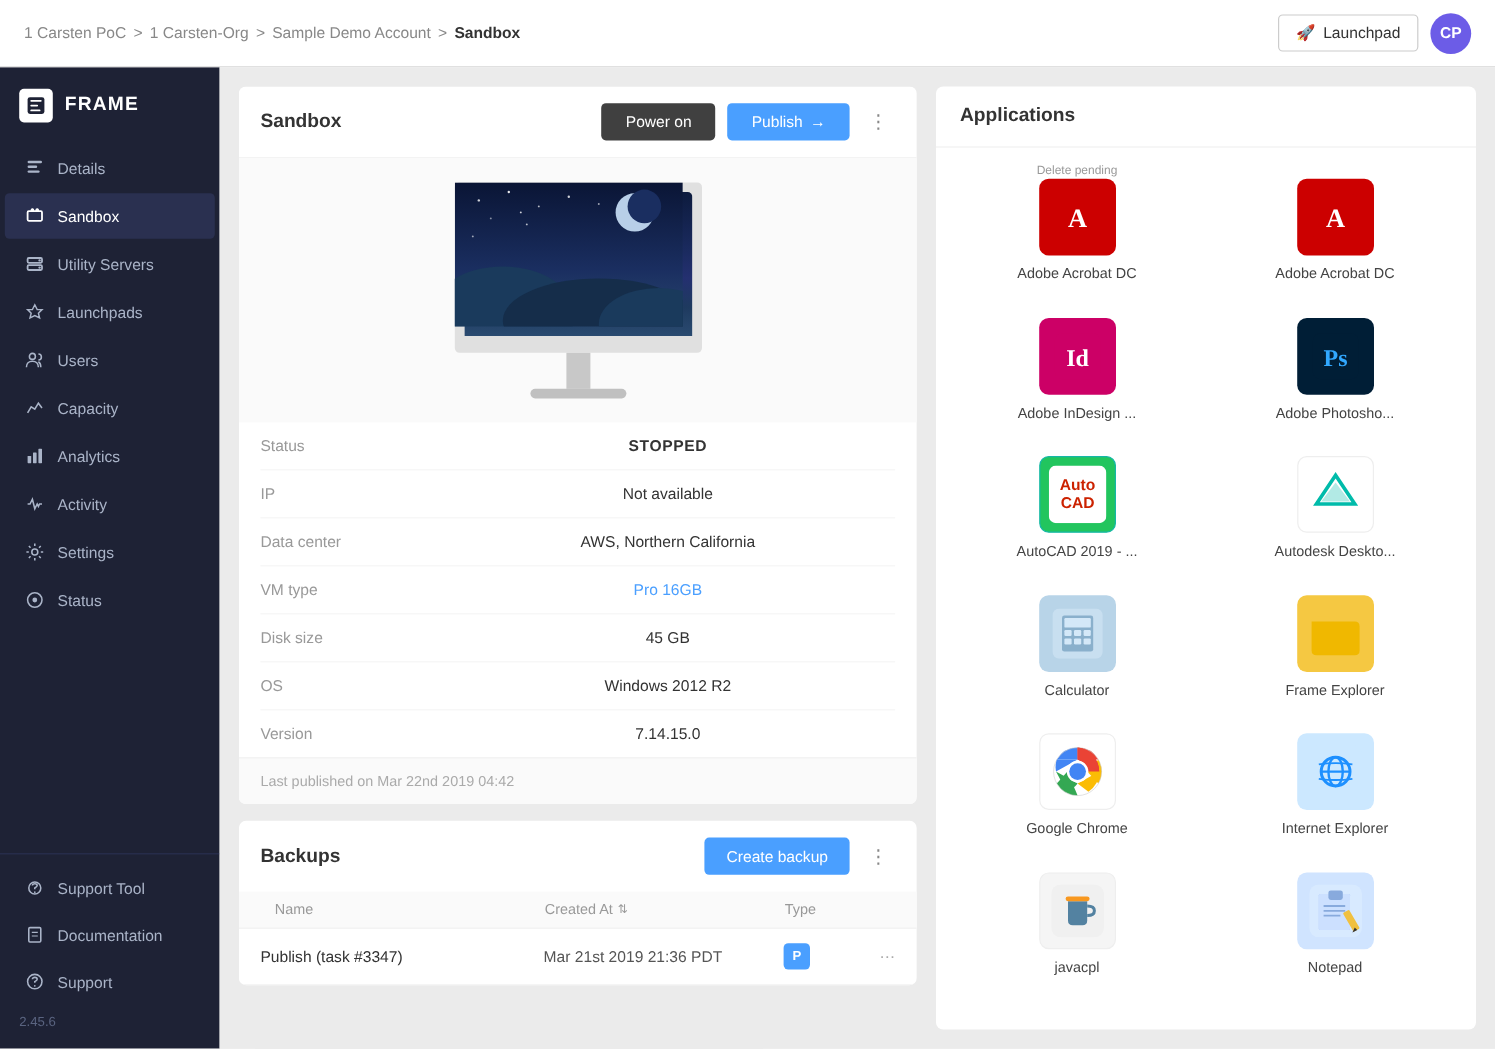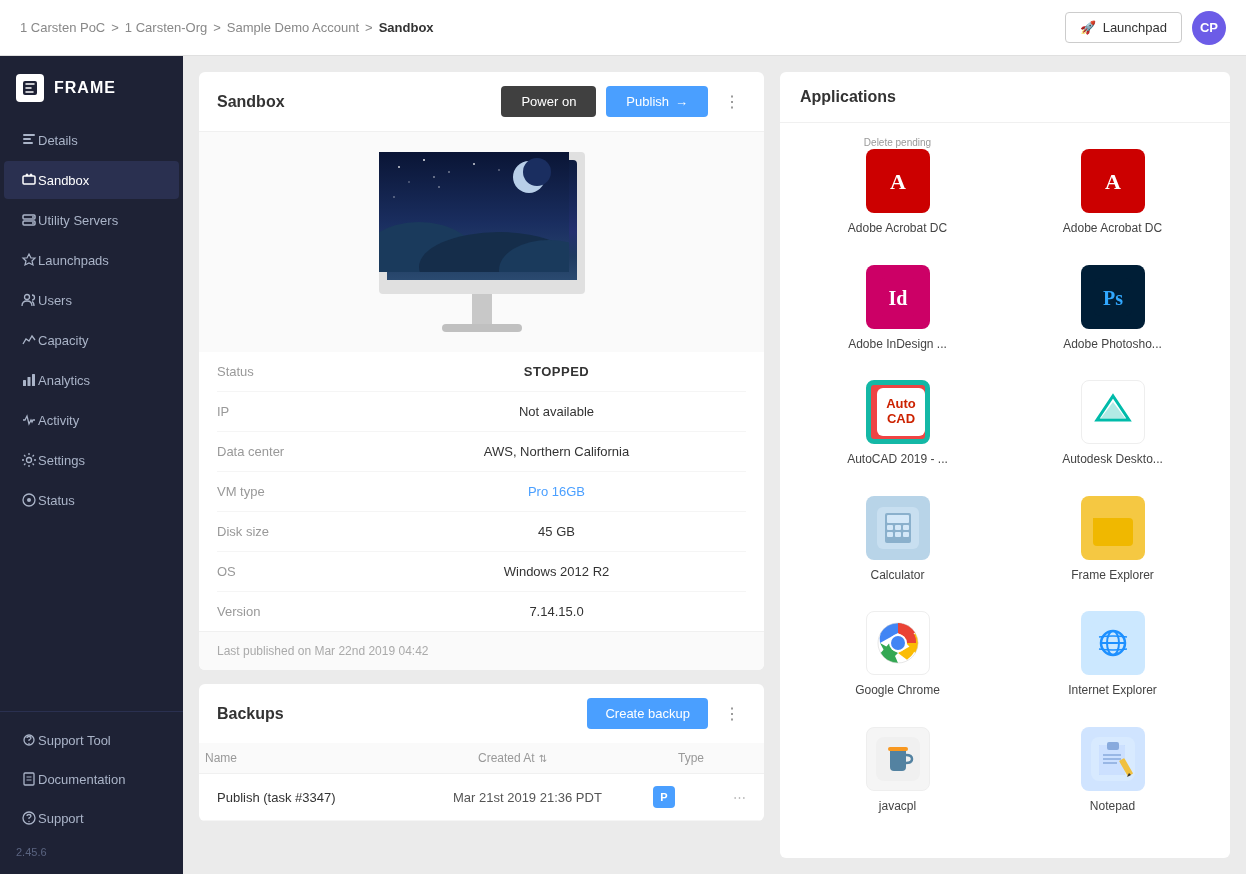--- a/index.html
+++ b/index.html
@@ -16,21 +16,21 @@
 
     
     .layout { display: flex; flex: 1; overflow: hidden; }
 
     
     .sidebar { width: 183px; background: #1e2235; flex-shrink: 0; display: flex; flex-direction: column; padding: 8px 0; overflow-y: auto; }
     .sidebar-logo { display: flex; align-items: center; gap: 10px; padding: 10px 16px 18px; }
     .sidebar-logo-icon { width: 28px; height: 28px; background: #fff; border-radius: 4px; display: flex; align-items: center; justify-content: center; }
     .sidebar-logo-icon svg { width: 18px; height: 18px; }
     .sidebar-logo-text { color: #fff; font-size: 16px; font-weight: 700; letter-spacing: 1px; }
-    .sidebar-item { display: flex; align-items: center; padding: 10px 16px; color: #aab4c8; font-size: 13px; cursor: pointer; border-radius: 4px; margin: 1px 4px; }
+    .sidebar-item { display: flex; align-items: center; gap: 10px; padding: 10px 16px; color: #aab4c8; font-size: 13px; cursor: pointer; border-radius: 4px; margin: 1px 4px; }
     .sidebar-item.active { background: #2a3050; color: #fff; }
     .sidebar-item .icon { width: 18px; height: 18px; display: flex; align-items: center; justify-content: center; flex-shrink: 0; }
     .sidebar-spacer { flex: 1; }
     .sidebar-bottom { border-top: 1px solid #2a3050; padding-top: 8px; }
     .version { color: #5a6480; font-size: 11px; padding: 8px 16px; }
 
     
     .main { flex: 1; display: flex; gap: 0; overflow: hidden; padding: 16px; gap: 16px; background: #ebebeb; }
 
     
@@ -58,21 +58,21 @@
     .info-label { color: #999; width: 150px; flex-shrink: 0; }
     .info-value { flex: 1; text-align: center; color: #333; font-weight: 500; }
     .info-value.stopped { color: #333; font-weight: 700; letter-spacing: 0.5px; }
     .info-value.link { color: #4a9fff; cursor: pointer; }
 
     .last-published { padding: 12px 18px; font-size: 12px; color: #aaa; background: #fafafa; border-top: 1px solid #f0f0f0; }
 
     
     .backups-header { display: flex; align-items: center; padding: 14px 18px; gap: 10px; }
     .btn-create-backup { padding: 8px 18px; background: #4a9fff; color: #fff; border: none; border-radius: 4px; font-size: 13px; cursor: pointer; font-weight: 500; }
-    .table-header { display: flex; align-items: center; padding: 8px 6px; font-size: 12px; color: #999; border-bottom: 1px solid #f0f0f0; background: #fafafa; }
+    .table-header { display: flex; align-items: center; padding: 8px 30px; font-size: 12px; color: #999; border-bottom: 1px solid #f0f0f0; background: #fafafa; }
     .col-name { flex: 1; }
     .col-created { width: 200px; display: flex; align-items: center; gap: 4px; }
     .col-type { width: 80px; }
     .table-row { display: flex; align-items: center; padding: 12px 18px; font-size: 13px; border-bottom: 1px solid #f5f5f5; }
     .table-row .col-name { color: #333; }
     .table-row .col-created { color: #555; }
     .type-badge { width: 22px; height: 22px; background: #4a9fff; color: #fff; border-radius: 4px; display: flex; align-items: center; justify-content: center; font-size: 11px; font-weight: 700; }
     .row-dots { margin-left: auto; color: #aaa; cursor: pointer; }
 
     
@@ -411,21 +411,21 @@
           <div class="app-icon" style="background:#001e36; display:flex; align-items:center; justify-content:center; border-radius:8px;">
             <svg width="38" height="38" viewBox="0 0 38 38">
                 <rect width="38" height="38" rx="6" fill="#001e36"></rect>
                 <text x="19" y="27" text-anchor="middle" font-size="20" font-weight="bold" fill="#31a8ff" font-family="serif">Ps</text>
               </svg>
           </div>
           <span class="app-name">Adobe Photosho...</span>
         </div>
 
         <div class="app-item">
-          <div class="app-icon" style="background:#ef4444; border:5px solid #14b8a6; display:flex; align-items:center; justify-content:flex-end; border-radius:8px;">
+          <div class="app-icon" style="background:#22c55e; border:1px solid #14b8a6; display:flex; align-items:center; justify-content:center; border-radius:8px;">
             <svg width="48" height="48" viewBox="0 0 48 48">
               <rect width="48" height="48" fill="white" rx="6"></rect>
               <text x="24" y="20" text-anchor="middle" font-size="13" font-weight="bold" fill="#cc2200" font-family="sans-serif">Auto</text>
               <text x="24" y="35" text-anchor="middle" font-size="13" font-weight="bold" fill="#cc2200" font-family="sans-serif">CAD</text>
             </svg>
           </div>
           <span class="app-name">AutoCAD 2019 - ...</span>
         </div>
 
         <div class="app-item">

